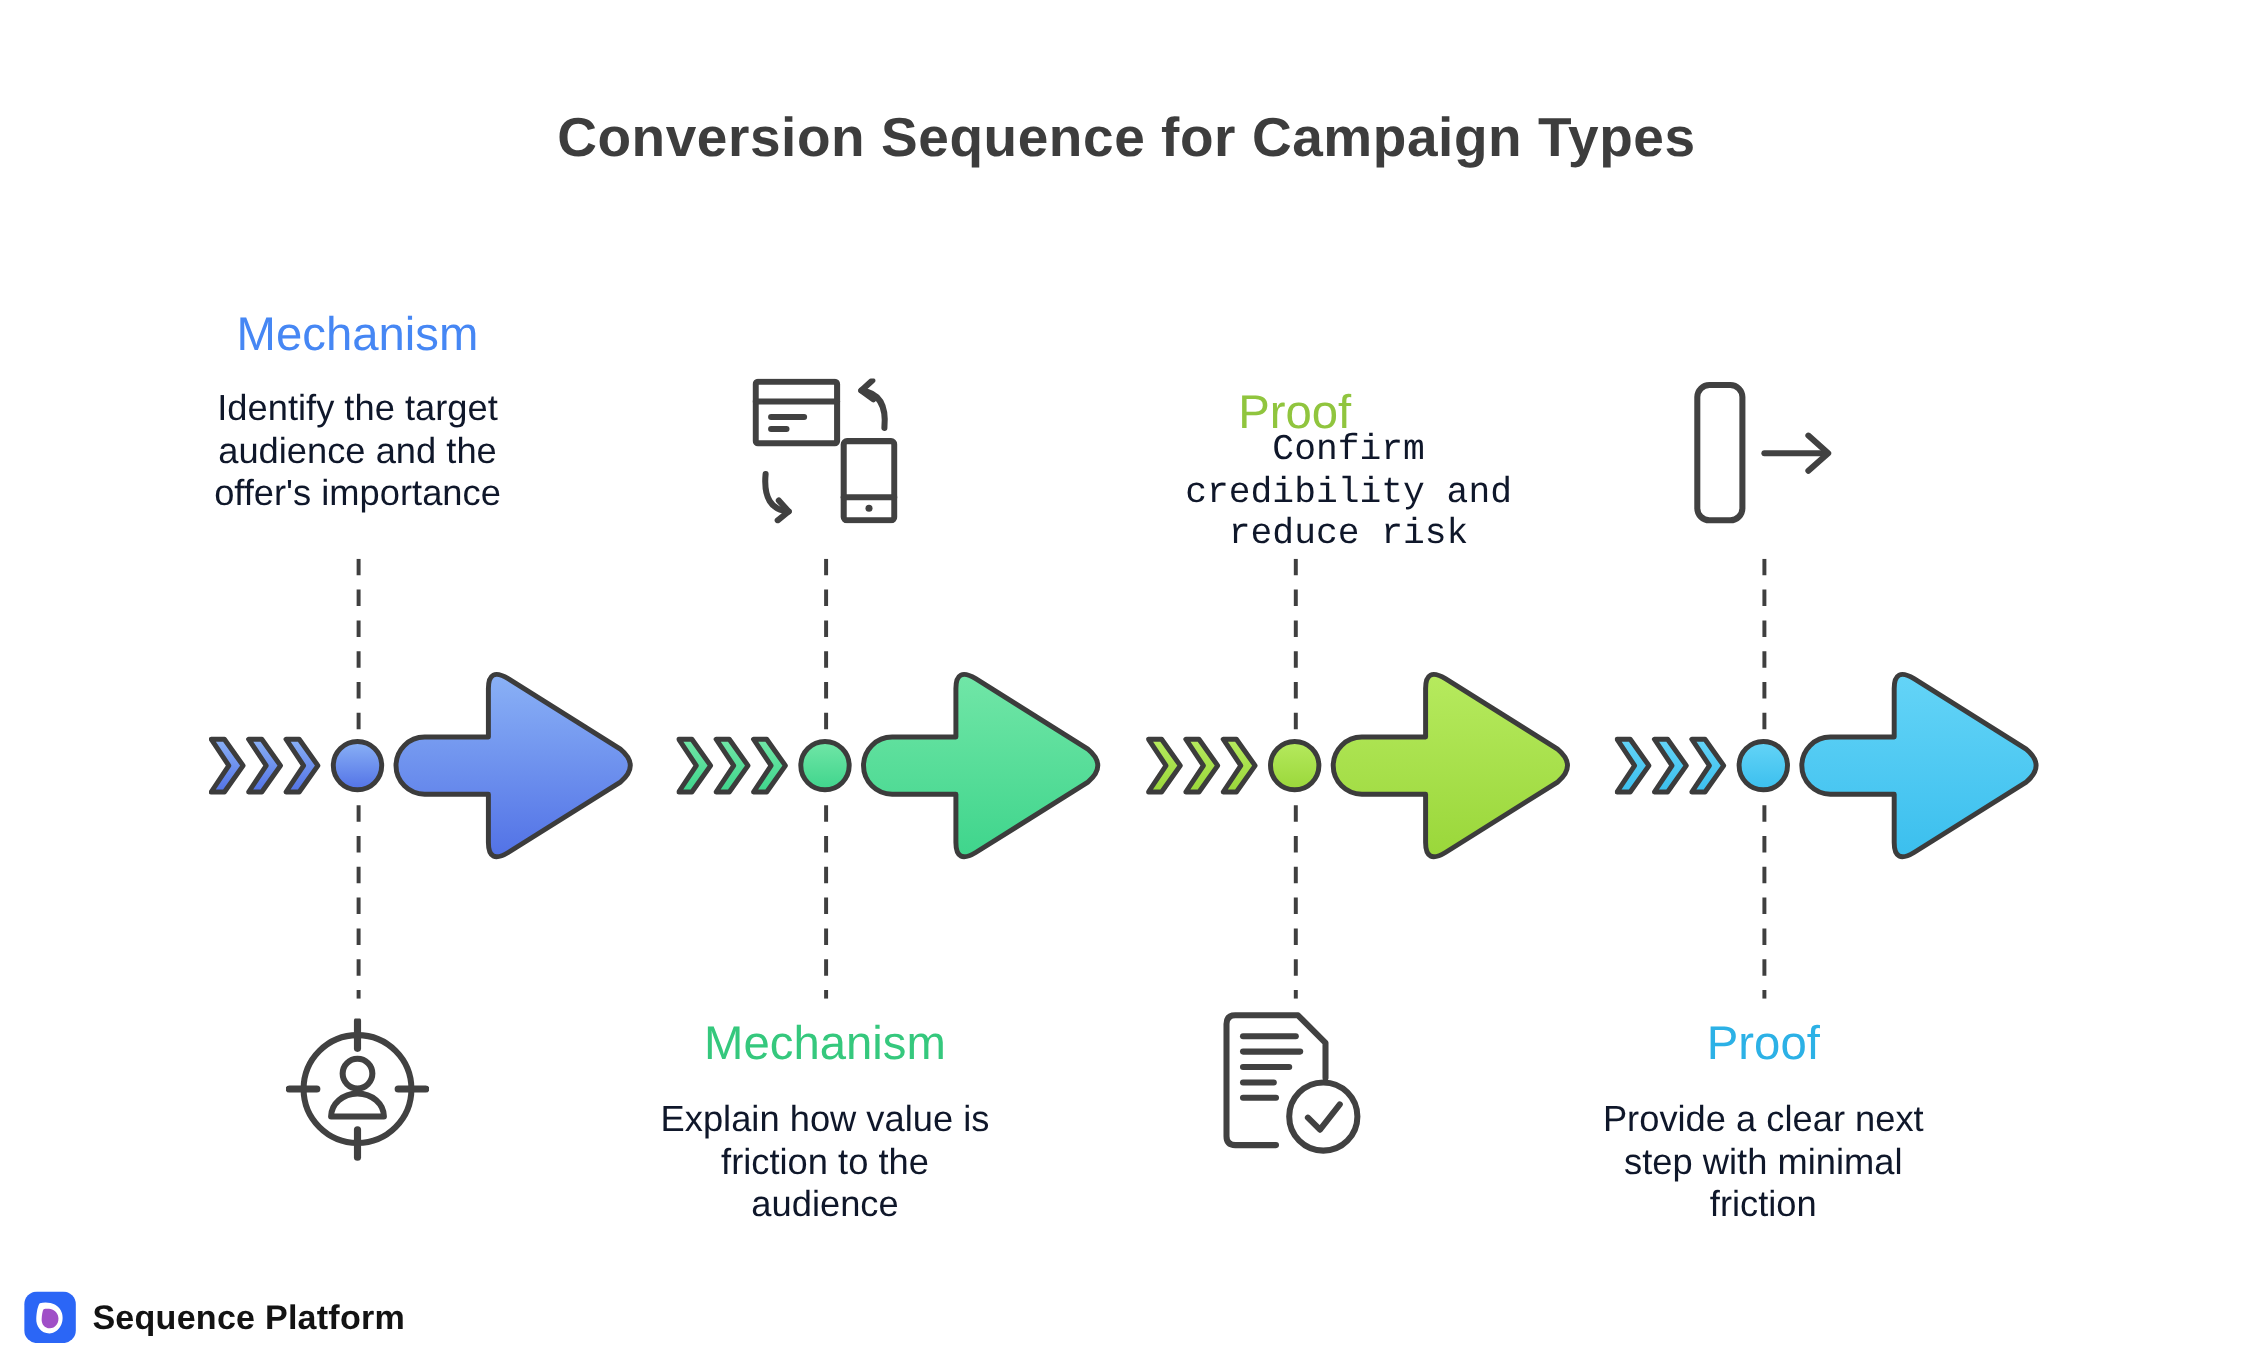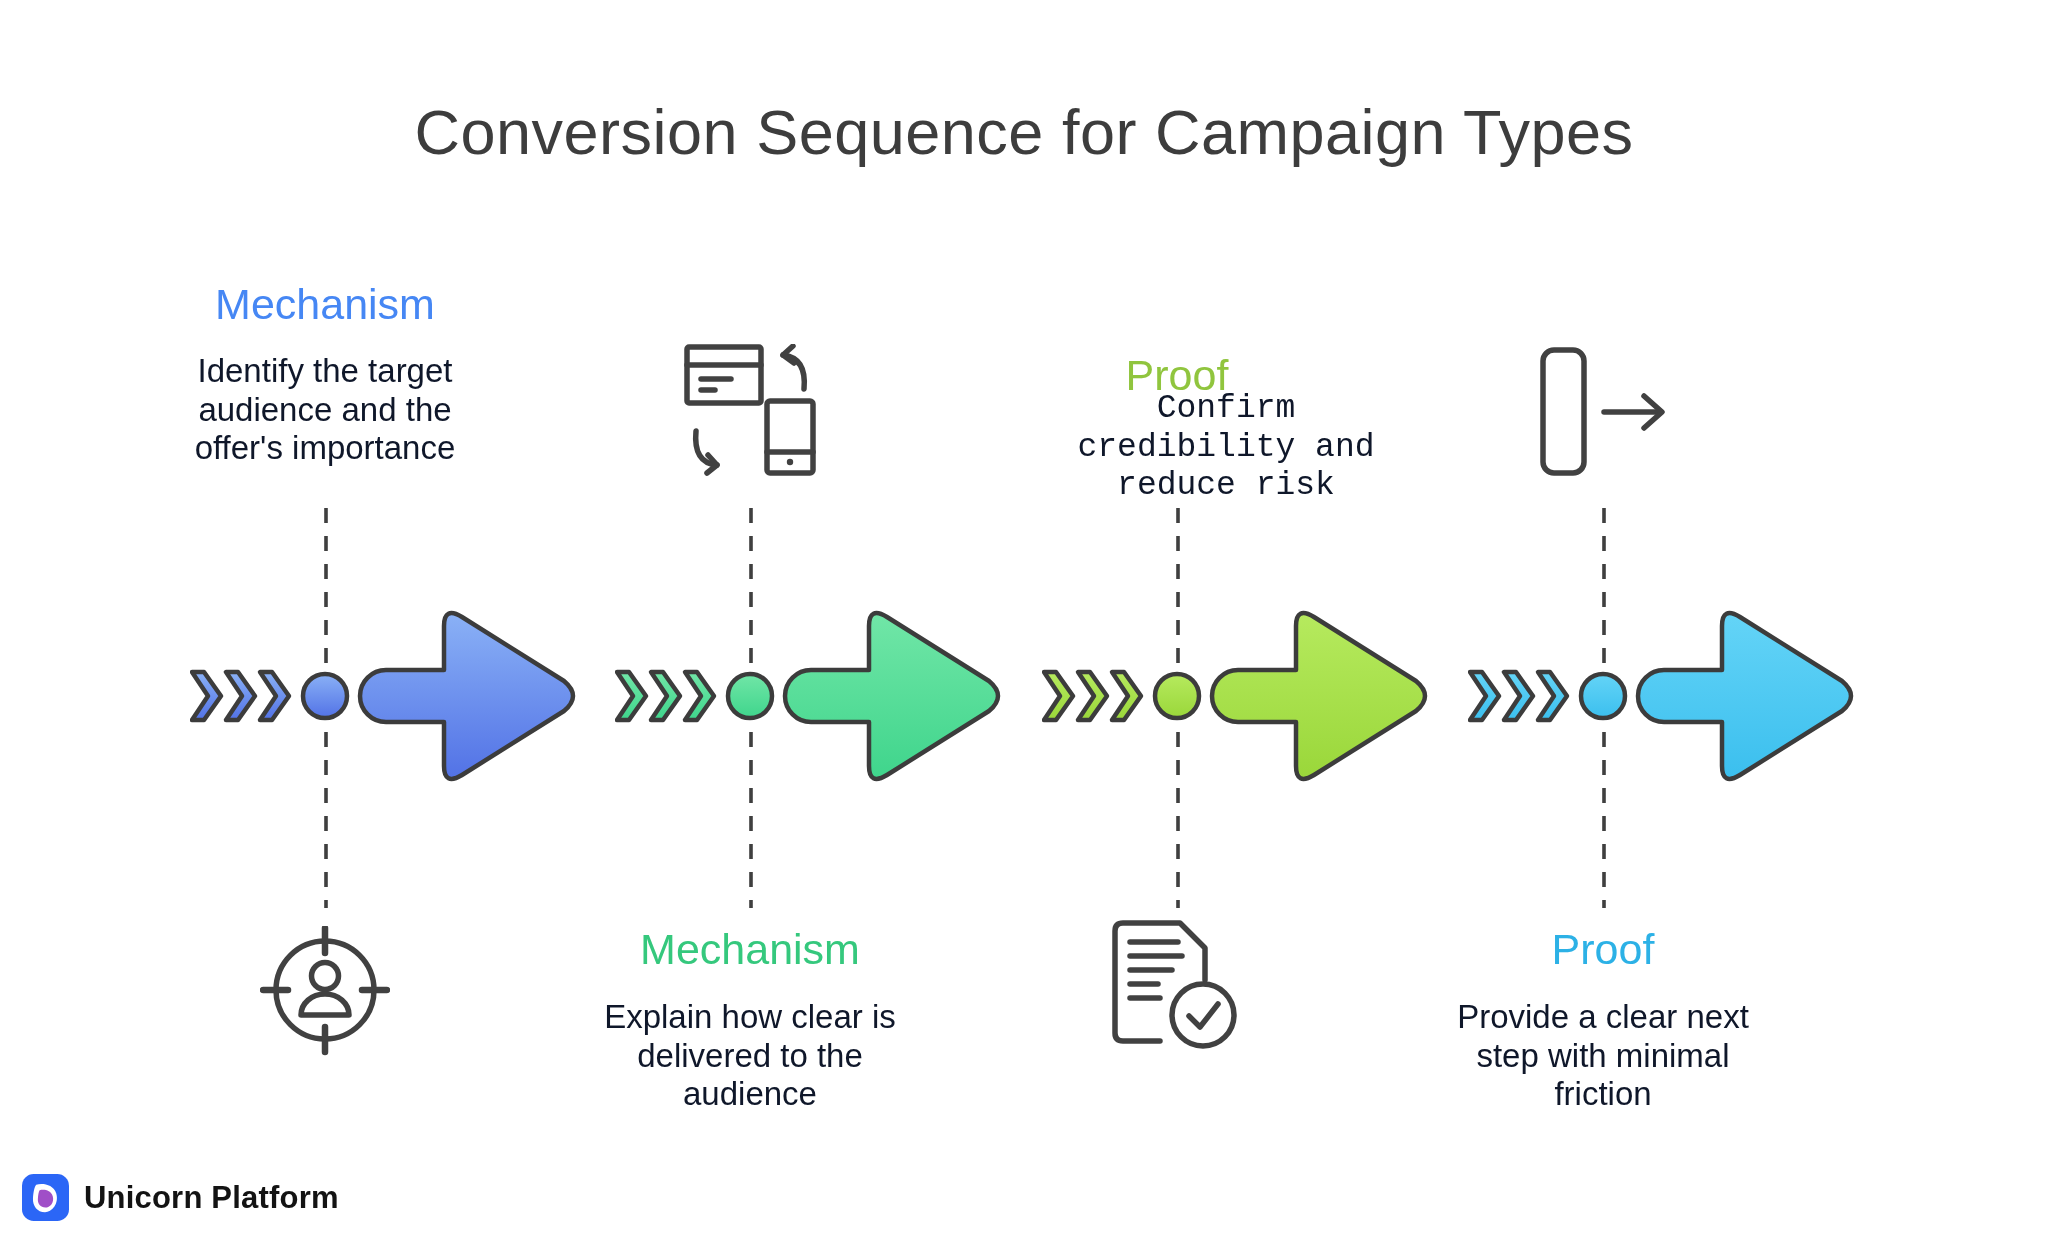--- a/index.html
+++ b/index.html
@@ -5,21 +5,21 @@
   html,body{margin:0;padding:0;background:#ffffff;}
   #canvas{
     position:relative;
     width:2048px;height:1241px;
     background:#ffffff;
     overflow:hidden;
     font-family:"Liberation Sans", sans-serif;
   }
   .title{
     position:absolute;top:96px;left:0;width:100%;
-    text-align:center;font-size:63px;font-weight:400;color:#3d3d3d;
+    text-align:center;font-size:50px;font-weight:700;color:#3d3d3d;
     letter-spacing:0.5px;
   }
   .stage-label{
     position:absolute;width:440px;text-align:center;
     font-size:43px;font-weight:500;line-height:1.1;
   }
   .c0 .stage-label{color:#4687f4;}
   .c1 .stage-label{color:#35c87d;}
   .c2 .stage-label{color:#90c53e;}
   .c3 .stage-label{color:#2cb1e6;}
@@ -111,21 +111,21 @@
       <g stroke="#3c3c3c" stroke-width="4.5" stroke-linejoin="round" fill="url(#g1)">
         <path d="M2 86 L14 86 L31 110 L14 134 L2 134 L18 110 Z"></path>
         <path d="M36 86 L48 86 L65 110 L48 134 L36 134 L52 110 Z"></path>
         <path d="M70 86 L82 86 L99 110 L82 134 L70 134 L86 110 Z"></path>
         <circle cx="135" cy="110" r="22"></circle>
         <path d="M196 84 L254 84 L254 40 Q254 20 272 31 L374 95 Q392 110 374 125 L272 189 Q254 200 254 180 L254 136 L196 136 A26 26 0 0 1 196 84 Z"></path>
       </g>
     </svg>
 
     <div class="stage-label" style="left:530px;top:926px;">Mechanism</div>
-    <div class="stage-desc" style="left:585px;top:998px;">Explain how clear is delivered to the audience</div>
+    <div class="stage-desc" style="left:585px;top:998px;">Explain how value is friction to the audience</div>
   </div>
 
   <div class="c2">
     <div class="stage-label" style="left:957px;top:318px;margin-top:34px;">Proof</div>
     <div class="stage-desc" style="left:1061px;top:390px;font-family:Liberation Mono, monospace;">Confirm credibility and reduce risk</div>
 
     <svg class="dash-line" style="left:1174px;" viewBox="0 0 8 400">
       <line x1="4" y1="0" x2="4" y2="400" stroke="#3f3f3f" stroke-width="3.6" stroke-dasharray="15 13"></line>
     </svg>
 
@@ -191,16 +191,16 @@
     <div class="stage-label" style="left:1383px;top:926px;">Proof</div>
     <div class="stage-desc" style="left:1438px;top:998px;">Provide a clear next step with minimal friction</div>
   </div>
 
   <div class="brand">
     <svg width="47" height="47" viewBox="0 0 48 48">
       <rect x="0" y="0" width="48" height="48" rx="12" fill="#2b66f6"></rect>
       <path d="M14.5 11 C21 9.2 32 10.5 35 20 C38 30.5 30.5 39 23.5 39 C15.5 39 10.8 32.4 11.2 25.2 C11.5 19.2 12.6 13.2 14.5 11 Z" fill="#ffffff"></path>
       <path d="M18 16.5 C22.5 15.3 29.5 16.3 31.4 22.6 C33.3 29.3 28.4 34.3 23.9 34.3 C18.8 34.3 15.9 30.2 16.2 25.6 C16.4 21.7 17 18 18 16.5 Z" fill="#a04fc7"></path>
     </svg>
-    <span class="brand-name">Unicorn Platform</span>
+    <span class="brand-name">Sequence Platform</span>
   </div>
 
 </div>
 
 </body></html>

